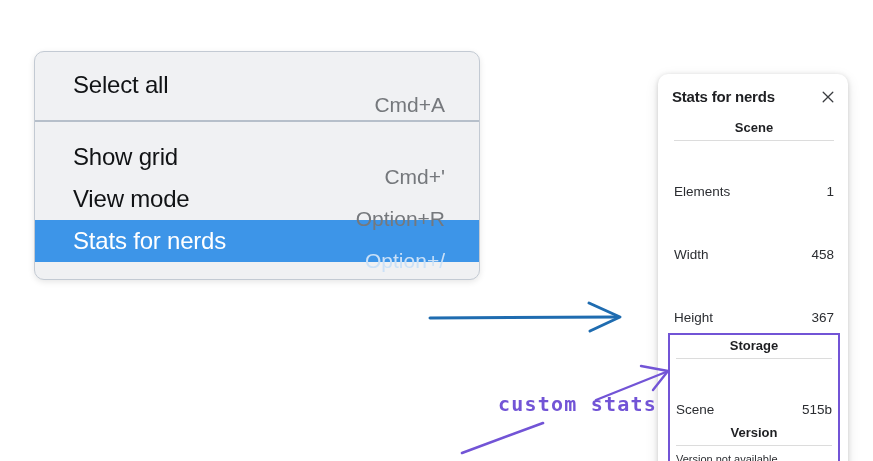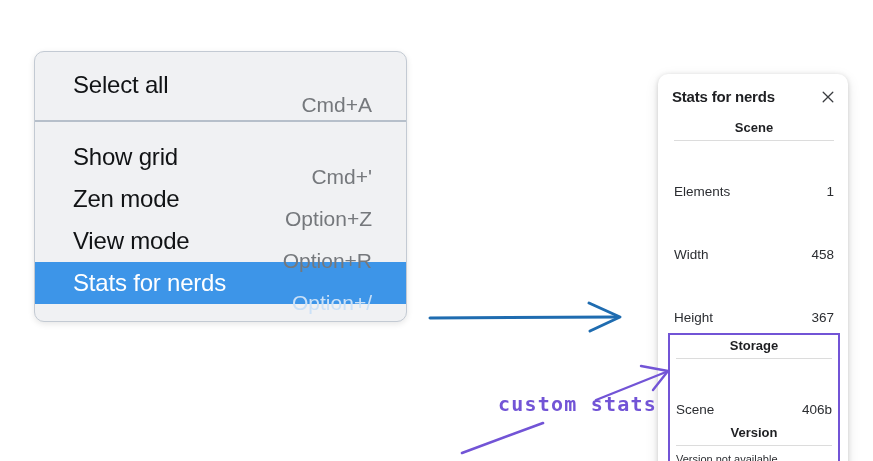--- a/index.html
+++ b/index.html
@@ -14,21 +14,21 @@
     overflow: hidden;
     font-family: "Liberation Sans", sans-serif;
     -webkit-font-smoothing: antialiased;
   }
 
   
   .context-menu {
     position: absolute;
     left: 34px;
     top: 51px;
-    width: 373px;
+    width: 446px;
     background: #f0f1f3;
     border: 1px solid #c3cad3;
     border-radius: 10px;
     box-shadow: 0 2px 6px rgba(0,0,0,0.10);
     overflow: hidden;
     box-sizing: border-box;
   }
   .menu-section {
     padding: 6px 0;
   }
@@ -178,24 +178,20 @@
   </div>
 
   <div class="menu-divider"></div>
 
   <div class="menu-section section-bottom">
     <div class="menu-item">
       <span class="label">Show grid</span>
       <span class="shortcut">Cmd+'</span>
     </div>
     <div class="menu-item">
-      <span class="label">Zen mode</span>
-      <span class="shortcut">Option+Z</span>
-    </div>
-    <div class="menu-item">
       <span class="label">View mode</span>
       <span class="shortcut">Option+R</span>
     </div>
     <div class="menu-item selected">
       <span class="label">Stats for nerds</span>
       <span class="shortcut">Option+/</span>
     </div>
   </div>
 
 </div>
@@ -226,21 +222,21 @@
     <span class="k">Height</span>
     <span class="v">367</span>
   </div>
 
   <div class="highlight-box">
     <div class="section-title">Storage</div>
     <div class="section-rule"></div>
 
     <div class="stat-row">
       <span class="k">Scene</span>
-      <span class="v">406b</span>
+      <span class="v">515b</span>
     </div>
 
     <div class="section-title">Version</div>
     <div class="section-rule"></div>
     <div class="single-row">Version not available</div>
   </div>
 
 </div>
 
 <svg class="annotations" viewBox="0 0 873 461">

